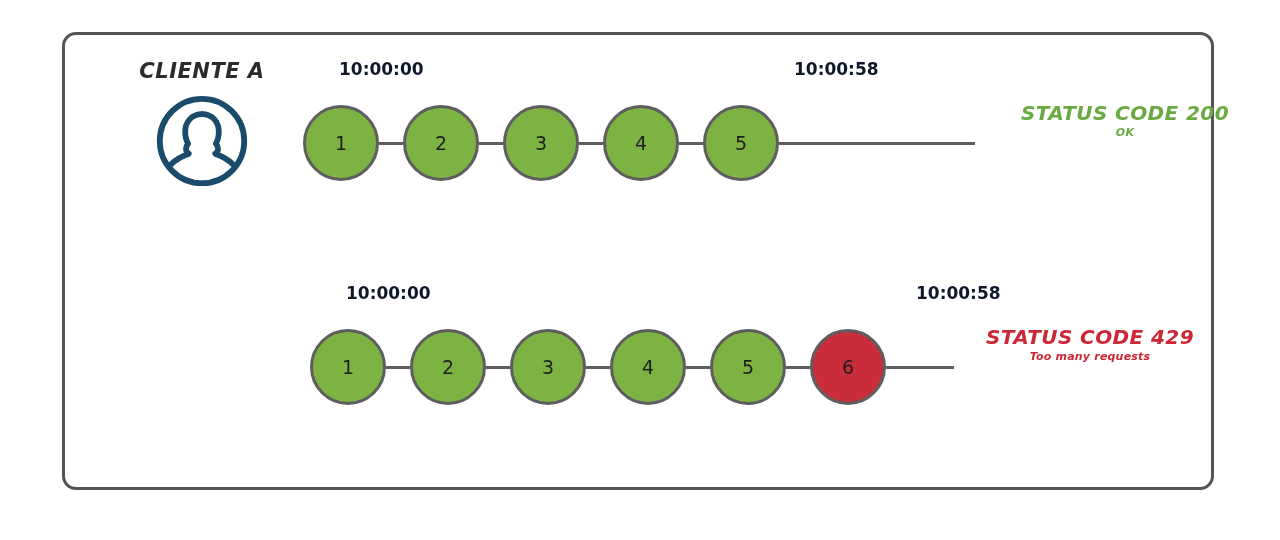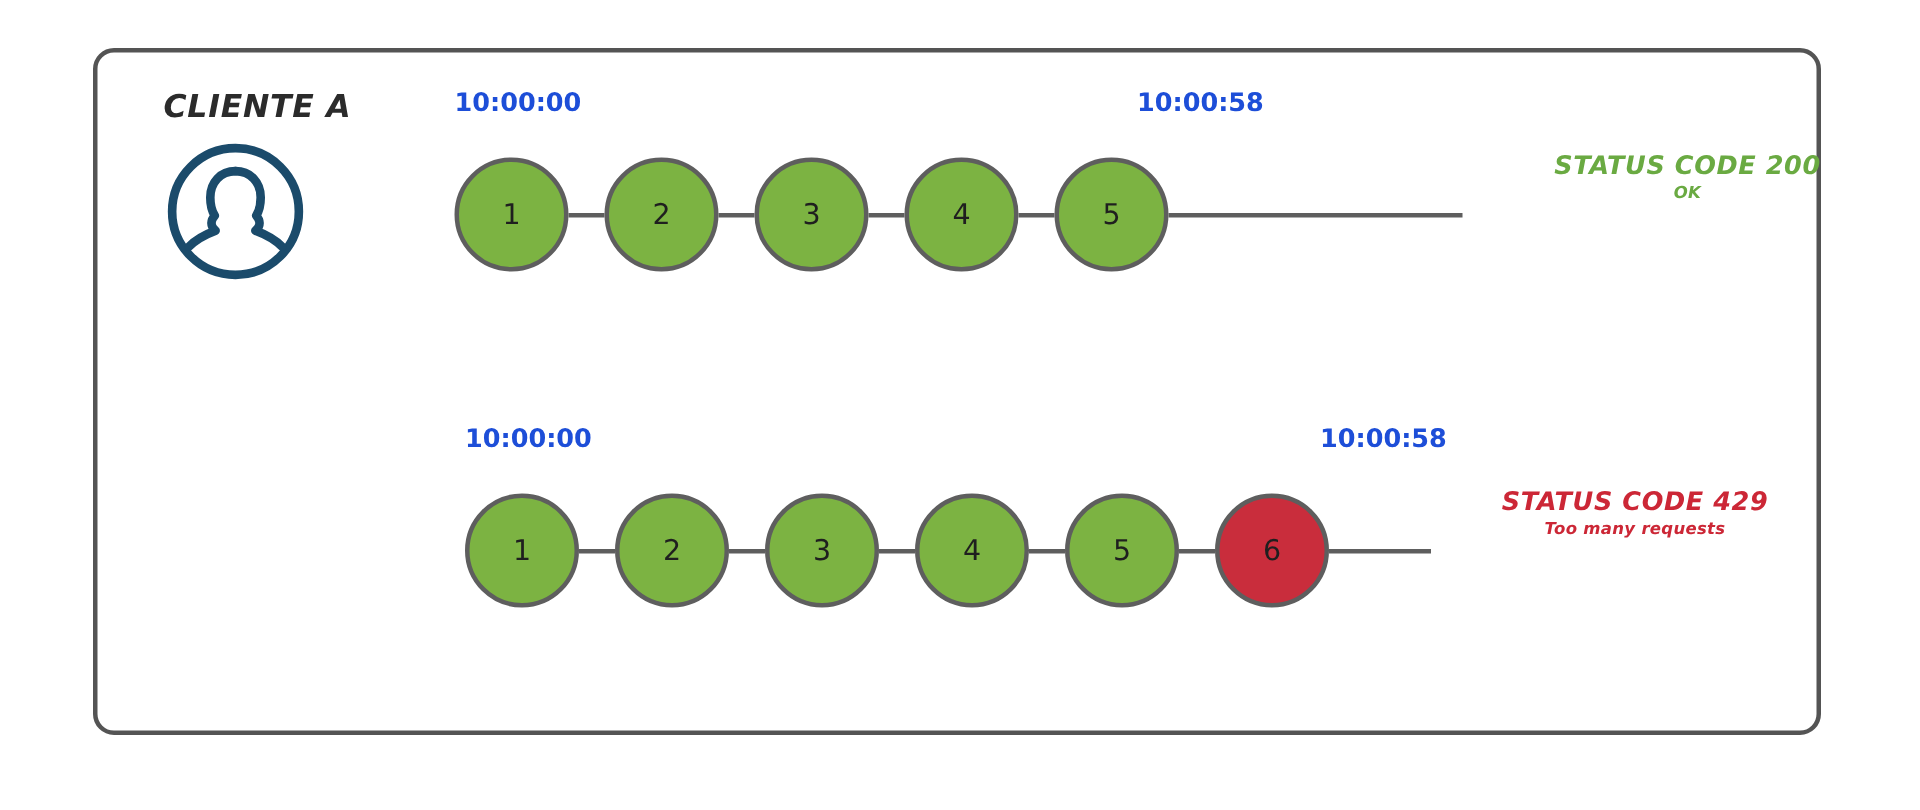--- a/index.html
+++ b/index.html
@@ -38,21 +38,21 @@
   }
   #client-row-a { top: 24px; }
   #client-row-b { top: 248px; }
 
   
   .client-id-block {
     position: absolute;
     left: 40px;
     top: 0;
     width: 190px;
-    text-align: left;
+    text-align: center;
   }
   .client-label {
     font-family: "DejaVu Sans", sans-serif;
     font-size: 21px;
     font-weight: 600;
     font-style: italic;
     letter-spacing: 0.5px;
     color: #2b2b2b;
     padding-left: 4px;
     white-space: nowrap;
@@ -96,36 +96,37 @@
   .connector.tail-long  { width: 196px; }
   .connector.tail-short { width: 68px; }
 
   
   .timestamp {
     position: absolute;
     top: 0px;
     font-family: "DejaVu Sans", sans-serif;
     font-size: 17px;
     font-weight: bold;
-    color: #1d4ed8;
+    color: #0f172a;
     white-space: nowrap;
+    margin-left: 36px;
   }
 
   
   .status-block {
     position: absolute;
     top: 42px;
     width: 210px;
     text-align: center;
     line-height: 1.25;
     white-space: nowrap;
   }
   .status-code {
     font-family: "DejaVu Sans", sans-serif;
-    font-size: 17px;
+    font-size: 20px;
     font-weight: 600;
     font-style: italic;
     letter-spacing: 0.4px;
   }
   .status-detail {
     font-family: "DejaVu Sans", sans-serif;
     font-size: 11px;
     font-weight: 600;
     font-style: italic;
     letter-spacing: 0.2px;

